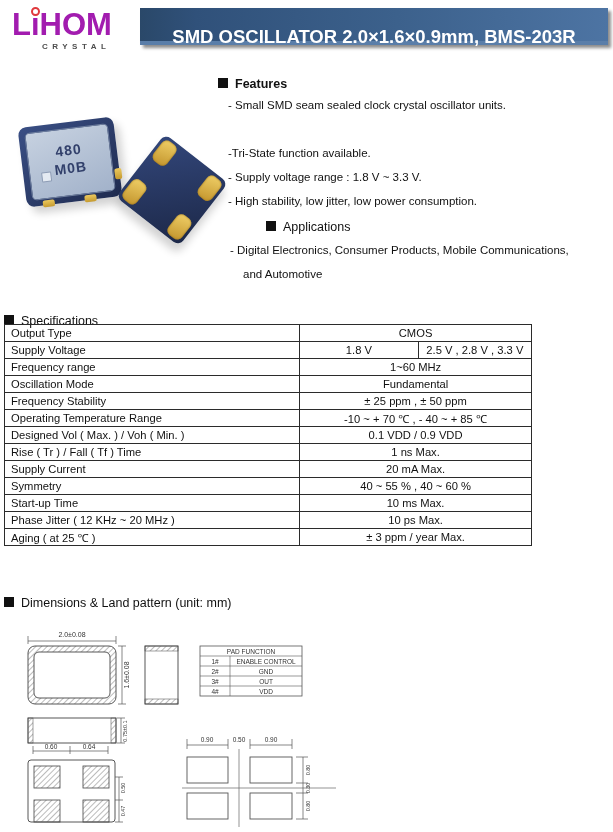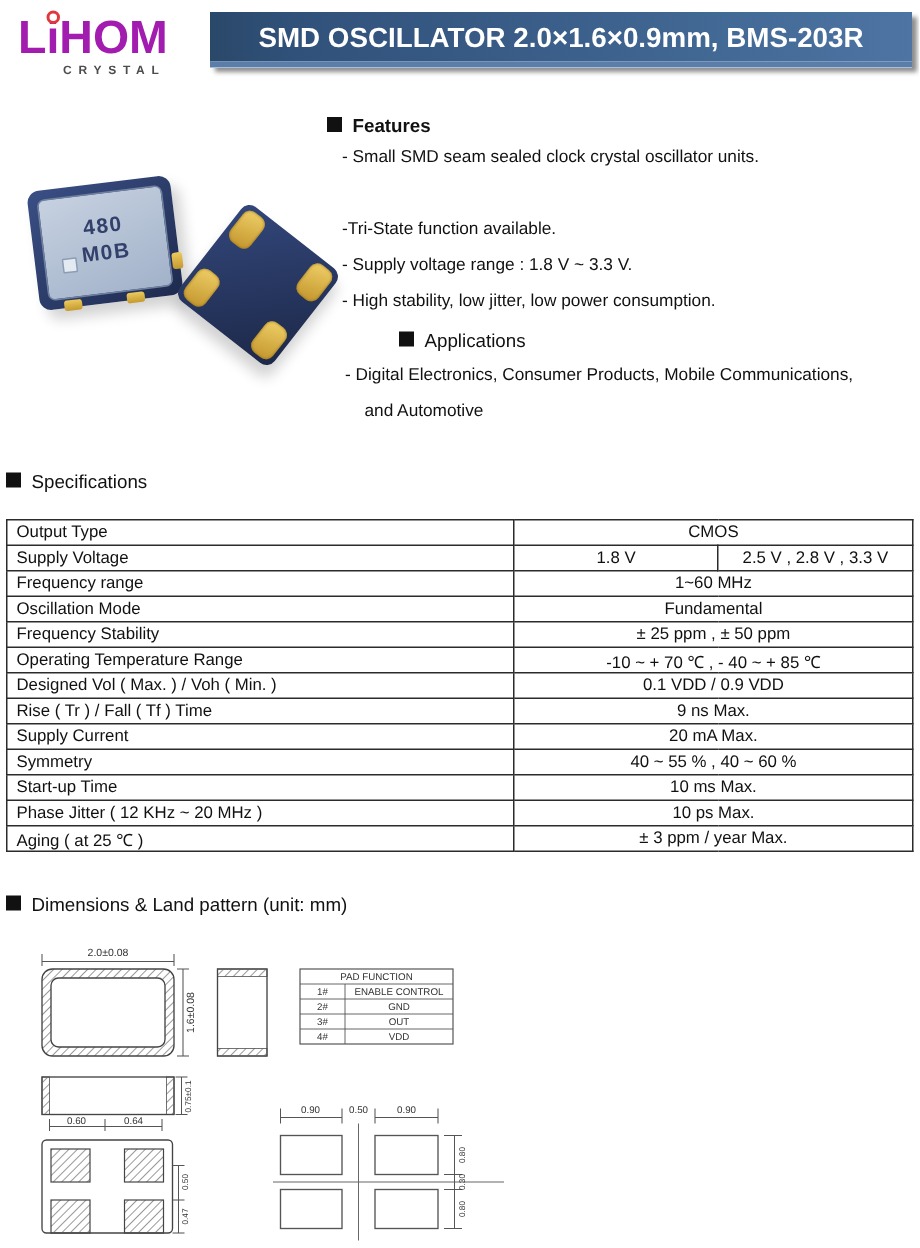--- a/index.html
+++ b/index.html
@@ -11,21 +11,21 @@
   .logo-main{position:relative;font-size:31px;font-weight:800;color:#a21caf;
              letter-spacing:0px;line-height:30px;font-family:"Liberation Sans",sans-serif;}
   .logo-ring{position:absolute;left:19px;top:-3px;width:5px;height:5px;border:2px solid #e0393d;
              border-radius:50%;background:#fff;}
   .logo-sub{font-size:8px;font-weight:700;letter-spacing:4.5px;color:#4d4d4d;margin:2px 0 0 30px;}
 
   .banner{position:absolute;left:140px;top:8px;width:468px;height:33px;
           background:linear-gradient(90deg,#2a4869 0%,#30517a 12%,#3c618c 55%,#4d74a3 100%);
           border-bottom:4px solid #5a7ea9;
           box-shadow:3px 3px 3px rgba(0,0,0,0.45);}
-  .banner h1{margin:0;text-align:center;line-height:33px;font-size:18.5px;font-weight:700;color:#fff;}
+  .banner h1{margin:12px;text-align:center;line-height:33px;font-size:18.5px;font-weight:700;color:#fff;}
 
   
   .photo-area{position:absolute;left:14px;top:112px;width:205px;height:135px;}
   .chip1{position:absolute;left:8px;top:10px;width:96px;height:80px;transform:rotate(-7deg);
          background:linear-gradient(145deg,#3a4f85,#1f2b4f);border-radius:8px;
          box-shadow:5px 7px 9px rgba(0,0,0,0.18);}
   .chip1 .gold-tab{position:absolute;background:linear-gradient(180deg,#ecc95e,#c59a2f);border-radius:2px;}
   .tab-b1{left:16px;bottom:-2px;width:12px;height:7px;}
   .tab-b2{left:58px;bottom:-2px;width:12px;height:7px;}
   .tab-r1{right:-2px;top:52px;width:7px;height:11px;}
@@ -44,21 +44,21 @@
   .pad-tl{left:3px;top:3px;} .pad-tr{right:3px;top:3px;}
   .pad-bl{left:3px;bottom:3px;} .pad-br{right:3px;bottom:3px;}
 
   
   .sec-head{position:absolute;font-size:12.5px;color:#111;}
   .bullet-sq{display:inline-block;width:10px;height:10px;background:#111;margin-right:7px;}
   .feat-item{position:absolute;left:228px;font-size:11.5px;color:#111;white-space:nowrap;}
   .app-item{position:absolute;left:230px;font-size:11.5px;color:#111;white-space:nowrap;}
 
   
-  .spec-table{position:absolute;left:4px;top:346px;width:605px;border-collapse:collapse;
+  .spec-table{position:absolute;left:4px;top:324px;width:528px;border-collapse:collapse;
               table-layout:fixed;font-size:11.2px;color:#111;}
   .spec-table td{border:1px solid #2b2b2b;height:16px;padding:0;}
   .spec-table td.lbl{padding-left:6px;text-align:left;}
   .spec-table td.val{text-align:center;}
 
   
   .drawings{position:absolute;left:0;top:625px;width:613px;height:207px;}
   svg text{font-family:"Liberation Sans",sans-serif;fill:#333;}
 </style>
 </head>
@@ -146,21 +146,21 @@
     <tr>
       <td class="lbl">Operating Temperature Range</td>
       <td class="val" colspan="2">-10 ~ + 70  ℃ , - 40 ~ + 85 ℃</td>
     </tr>
     <tr>
       <td class="lbl">Designed Vol ( Max. ) / Voh ( Min. )</td>
       <td class="val" colspan="2">0.1 VDD / 0.9 VDD</td>
     </tr>
     <tr>
       <td class="lbl">Rise ( Tr ) / Fall ( Tf ) Time</td>
-      <td class="val" colspan="2">9 ns Max.</td>
+      <td class="val" colspan="2">1 ns Max.</td>
     </tr>
     <tr>
       <td class="lbl">Supply Current</td>
       <td class="val" colspan="2">20 mA Max.</td>
     </tr>
     <tr>
       <td class="lbl">Symmetry</td>
       <td class="val" colspan="2">40 ~ 55 % , 40 ~ 60 %</td>
     </tr>
     <tr>

